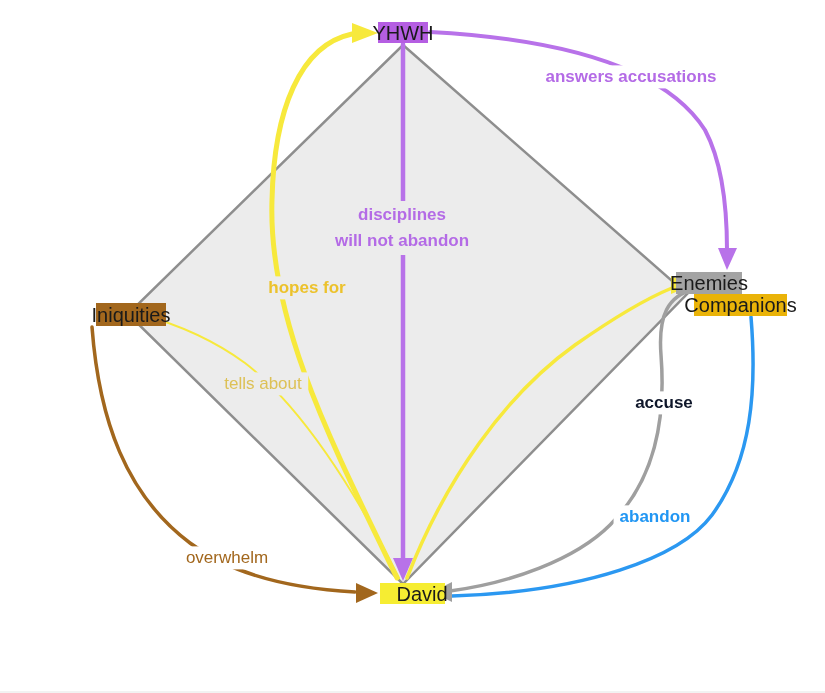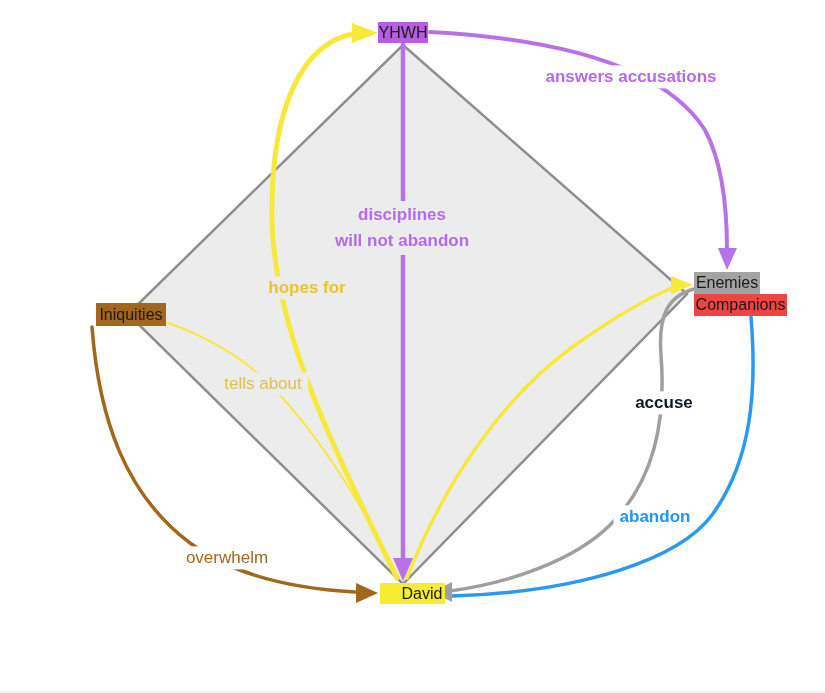--- a/index.html
+++ b/index.html
@@ -12,29 +12,29 @@
     font-family: "Liberation Sans", sans-serif;
   }
   #edges-svg { position: absolute; left: 0; top: 0; }
 
   
   .node {
     position: absolute;
     display: flex;
     align-items: center;
     justify-content: center;
-    font-size: 16px;
+    font-size: 20px;
     color: #1a1a1a;
     white-space: nowrap;
     line-height: 1;
   }
   #node-yhwh        { left: 378px; top: 22px;  width: 50px; height: 21px; background: #b55ee2; }
   #node-iniquities  { left: 57px;  top: 303px; width: 70px; height: 23px; background: #a2671d; margin-left: 39px; }
-  #node-enemies     { left: 694px; top: 272px; width: 66px; height: 22px; background: #a3a3a3; }
-  #node-companions  { left: 694px; top: 294px; width: 93px; height: 22px; background: #ef4444; }
+  #node-enemies     { left: 676px; top: 272px; width: 66px; height: 22px; background: #a3a3a3; }
+  #node-companions  { left: 694px; top: 294px; width: 93px; height: 22px; background: #eab308; }
   #node-david       { left: 380px; top: 583px; width: 46px; height: 21px; background: #f6ed32; padding-left: 19px; }
 
   
   .edge-label {
     position: absolute;
     transform: translate(-50%, -50%);
     white-space: nowrap;
     font-size: 17px;
     padding: 1px 6px;
     line-height: 1.25;

